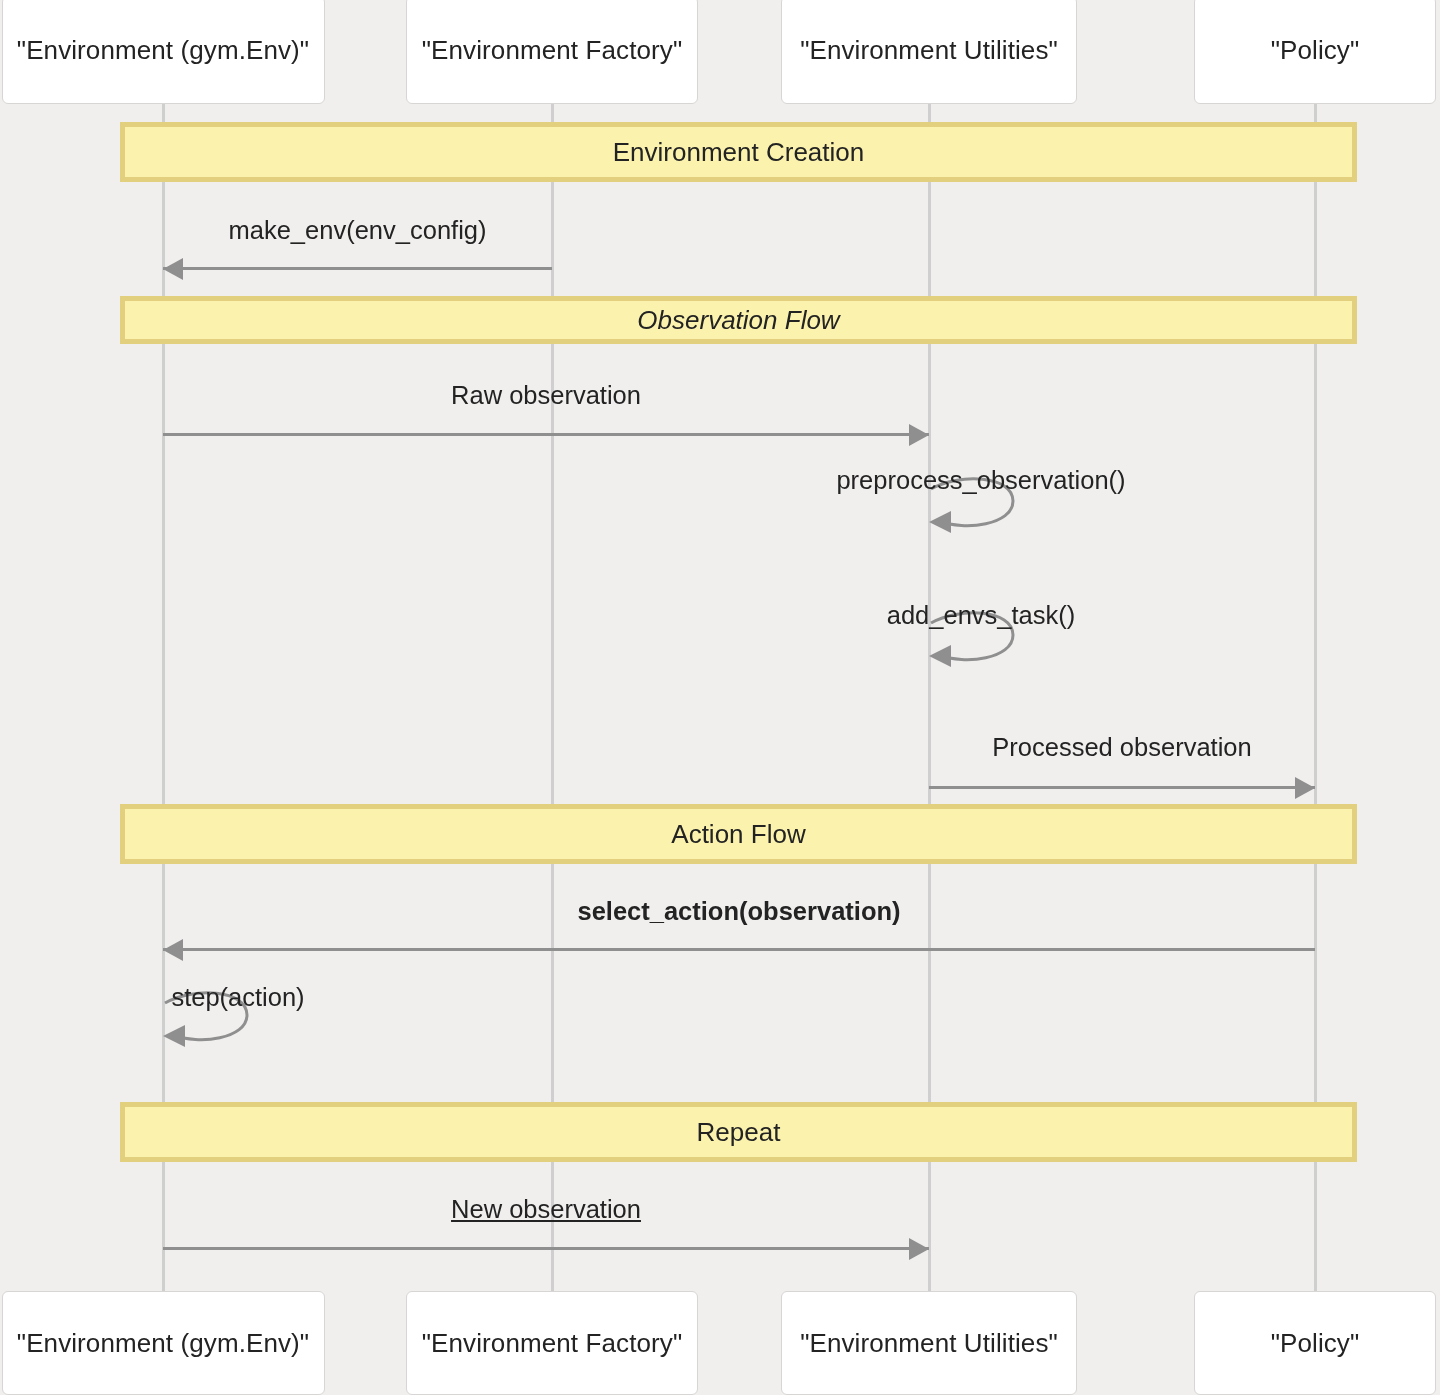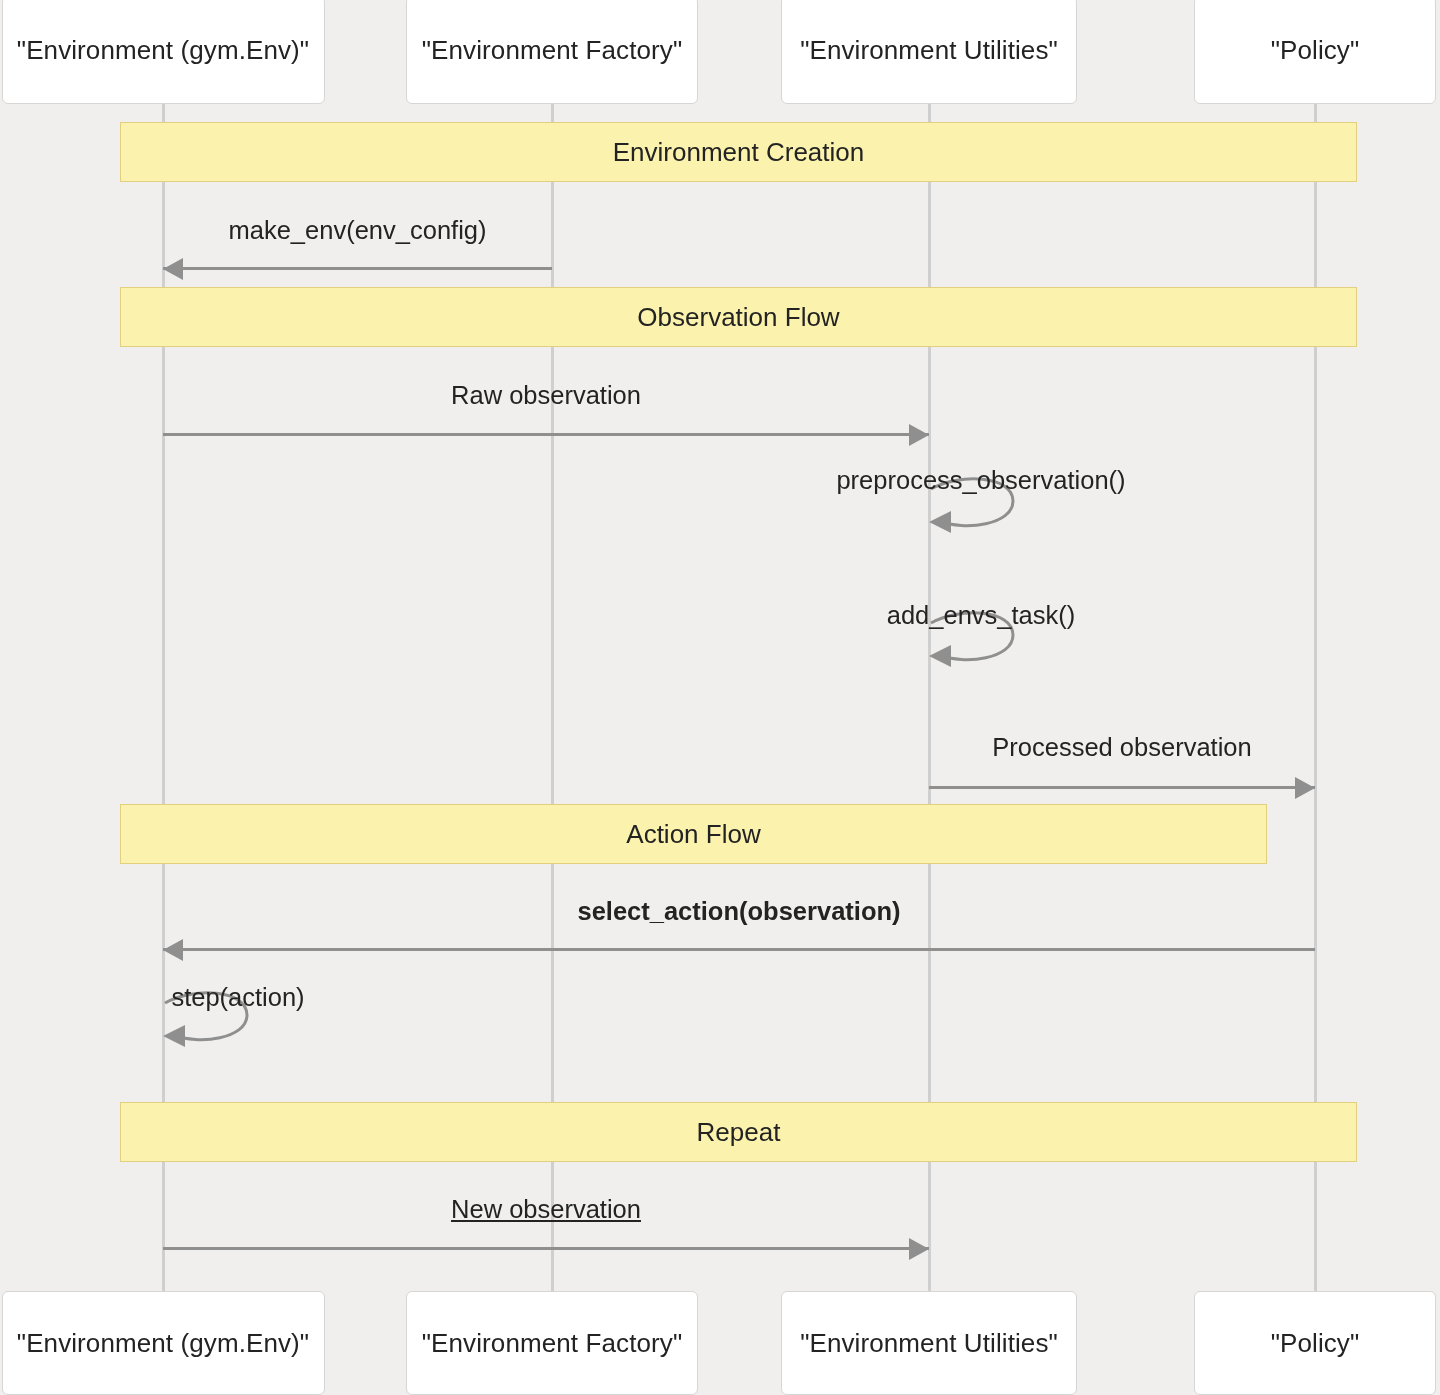--- a/index.html
+++ b/index.html
@@ -39,21 +39,21 @@
   
   .lifeline {
     position: absolute;
     width: 3px;
     background: #cfcfcf;
   }
   
   .band {
     position: absolute;
     background: #fbf3ad;
-    border: 1px solid #0369a1;
+    border: 5px solid #0369a1;
     box-sizing: border-box;
     display: flex;
     align-items: center;
     justify-content: center;
     color: #232323;
     font-size: 26px;
   }
   
   .msg {
     position: absolute;
@@ -120,24 +120,24 @@
     </div>
     <div class="actor-box" style="left: 781px; top: 1291px; width: 296px; height: 104px; background: rgb(255, 255, 255); border-color: rgb(216, 214, 212);">
       <span class="actor-label">"Environment Utilities"</span>
     </div>
     <div class="actor-box" style="left: 1194px; top: 1291px; width: 242px; height: 104px; background: rgb(255, 255, 255); border-color: rgb(216, 214, 212);">
       <span class="actor-label">"Policy"</span>
     </div>
     <div class="band" style="left: 120px; top: 122px; width: 1237px; height: 60px; background: rgb(251, 243, 173); border-color: rgb(227, 208, 127);">
       <span>Environment Creation</span>
     </div>
-    <div class="band" style="left: 120px; top: 287px; width: 1237px; height: 60px; background: rgb(251, 243, 173); border-color: rgb(227, 208, 127);">
+    <div class="band" style="left: 120px; top: 296px; width: 1237px; height: 48px; background: rgb(251, 243, 173); border-color: rgb(227, 208, 127); font-style: italic;">
       <span>Observation Flow</span>
     </div>
-    <div class="band" style="left: 120px; top: 804px; width: 1147px; height: 60px; background: rgb(251, 243, 173); border-color: rgb(227, 208, 127);">
+    <div class="band" style="left: 120px; top: 804px; width: 1237px; height: 60px; background: rgb(251, 243, 173); border-color: rgb(227, 208, 127);">
       <span>Action Flow</span>
     </div>
     <div class="band" style="left: 120px; top: 1102px; width: 1237px; height: 60px; background: rgb(251, 243, 173); border-color: rgb(227, 208, 127); justify-content: center;">
       <span>Repeat</span>
     </div>
     <div class="msg" style="left: 163px; top: 267px; width: 389px; background: rgb(143, 143, 143);"></div>
     <div class="arrowhead left" style="top: 258px; left: 163px; border-right-color: rgb(143, 143, 143);"></div>
     <div class="msg-label" style="left: 357.5px; top: 216px;">make_env(env_config)</div>
     <div class="msg" style="left: 163px; top: 433px; width: 766px; background: rgb(143, 143, 143);"></div>
     <div class="arrowhead right" style="top: 424px; left: 909px; border-left-color: rgb(143, 143, 143);"></div>

